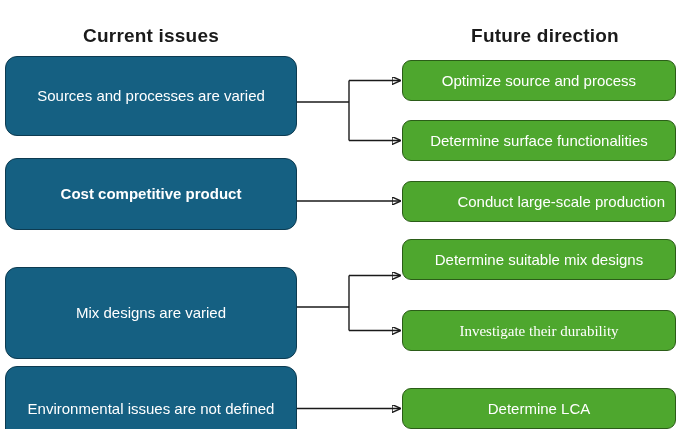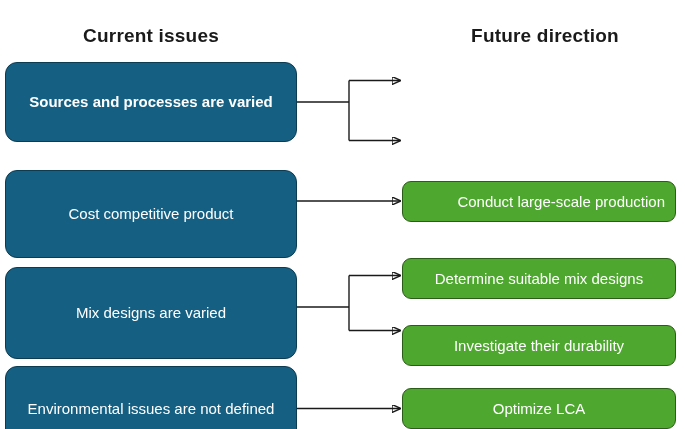--- a/index.html
+++ b/index.html
@@ -57,30 +57,30 @@
     border-radius: 12px;
   }
   .direction {
     left: 402px;
     width: 274px;
     height: 41px;
     background: var(--direction-fill);
     border: 1.5px solid var(--direction-border);
     border-radius: 9px;
   }
-  .l1 { top: 38px;  height: 80px; font-weight: bold; }
-  .l2 { top: 146px; height: 88px; }
+  .l1 { top: 32px;  height: 80px; }
+  .l2 { top: 134px; height: 72px; font-weight: bold; }
   .l3 { top: 243px; height: 92px; }
   .l4 { top: 342px; height: 85px; }
 
   .r1 { top: 36px;  }
   .r2 { top: 96px;  }
   .r3 { top: 157px; justify-content: flex-end; }
-  .r4 { top: 234px; justify-content: center; }
-  .r5 { top: 301px; }
+  .r4 { top: 215px; justify-content: center; }
+  .r5 { top: 286px; font-family: Liberation Serif, serif; }
   .r6 { top: 364px; }
 
   svg.connectors {
     position: absolute;
     left: 0; top: 0;
     width: 685px; height: 429px;
     pointer-events: none;
   }
   svg.connectors path {
     stroke: var(--arrow-color);
@@ -128,26 +128,32 @@
   <div class="box issue l2">
     <span>Cost competitive product</span>
   </div>
   <div class="box issue l3">
     <span>Mix designs are varied</span>
   </div>
   <div class="box issue l4">
     <span>Environmental issues are not defined</span>
   </div>
 
+  <div class="box direction r1">
+    <span>Optimize source and process</span>
+  </div>
+  <div class="box direction r2">
+    <span>Determine surface functionalities</span>
+  </div>
   <div class="box direction r3">
     <span>Conduct large-scale production</span>
   </div>
   <div class="box direction r4">
     <span>Determine suitable mix designs</span>
   </div>
   <div class="box direction r5">
     <span>Investigate their durability</span>
   </div>
   <div class="box direction r6">
-    <span>Optimize LCA</span>
+    <span>Determine LCA</span>
   </div>
 
 </div>
 
 </body></html>

